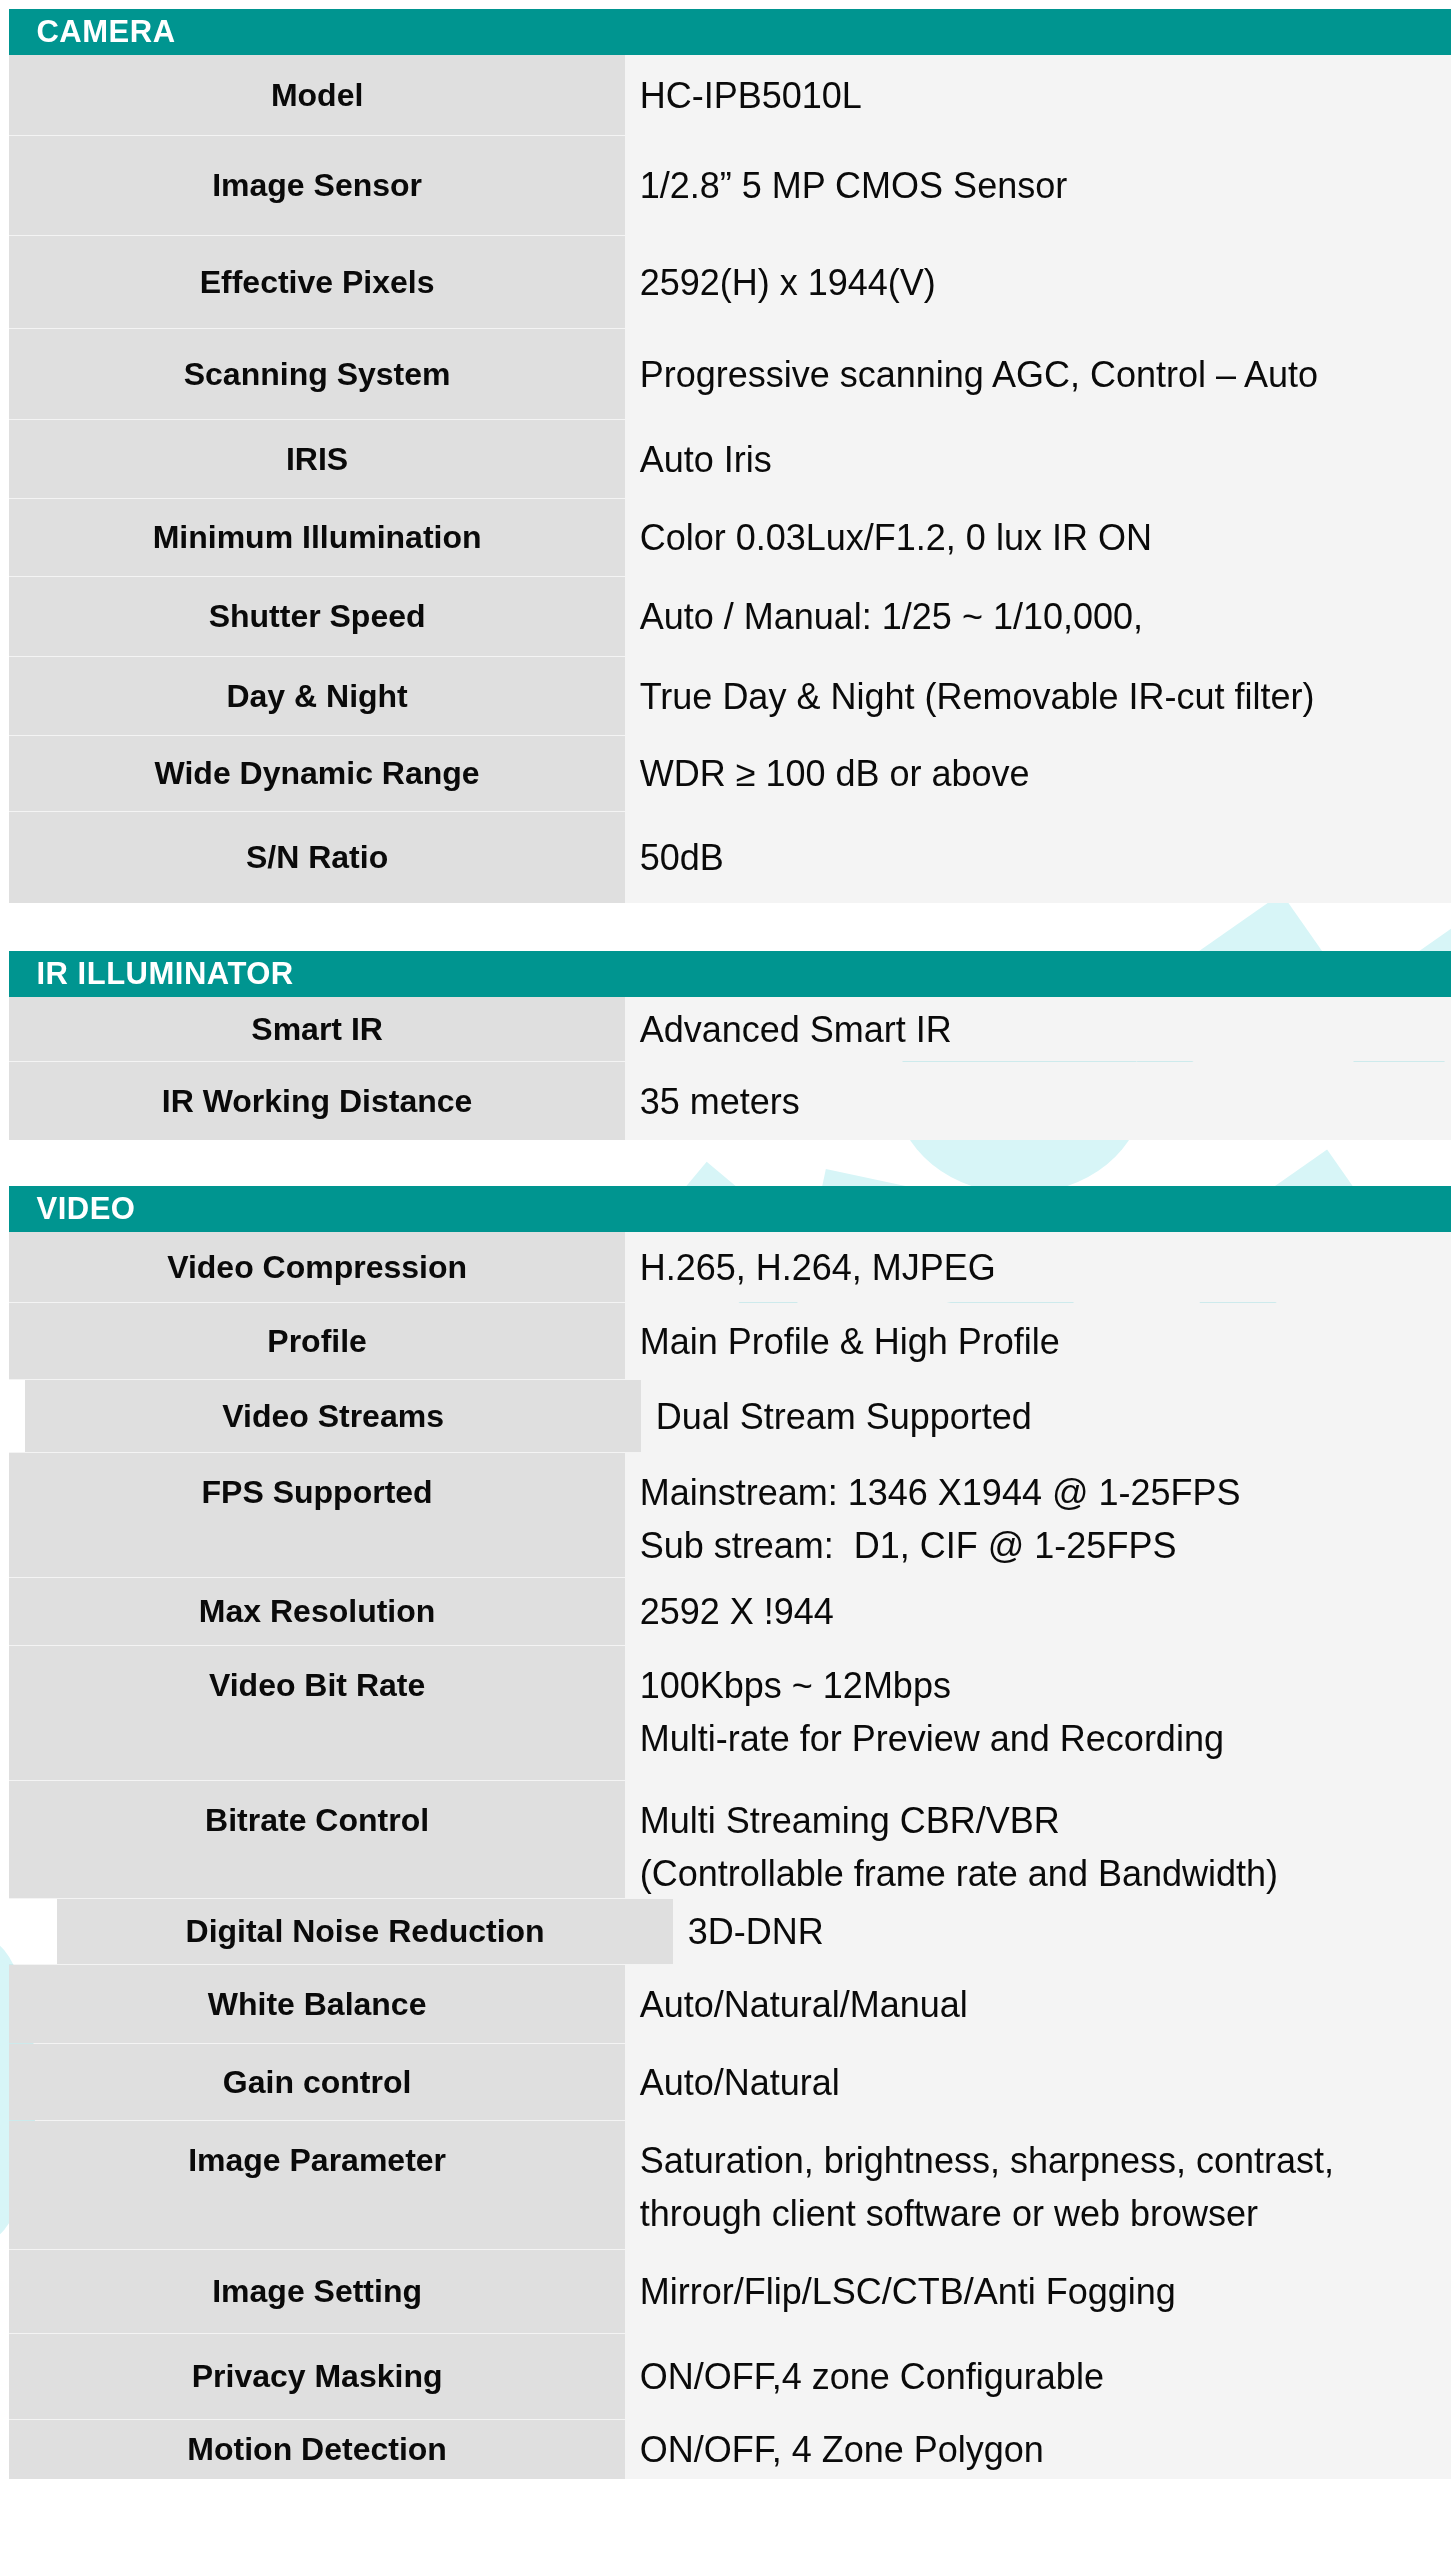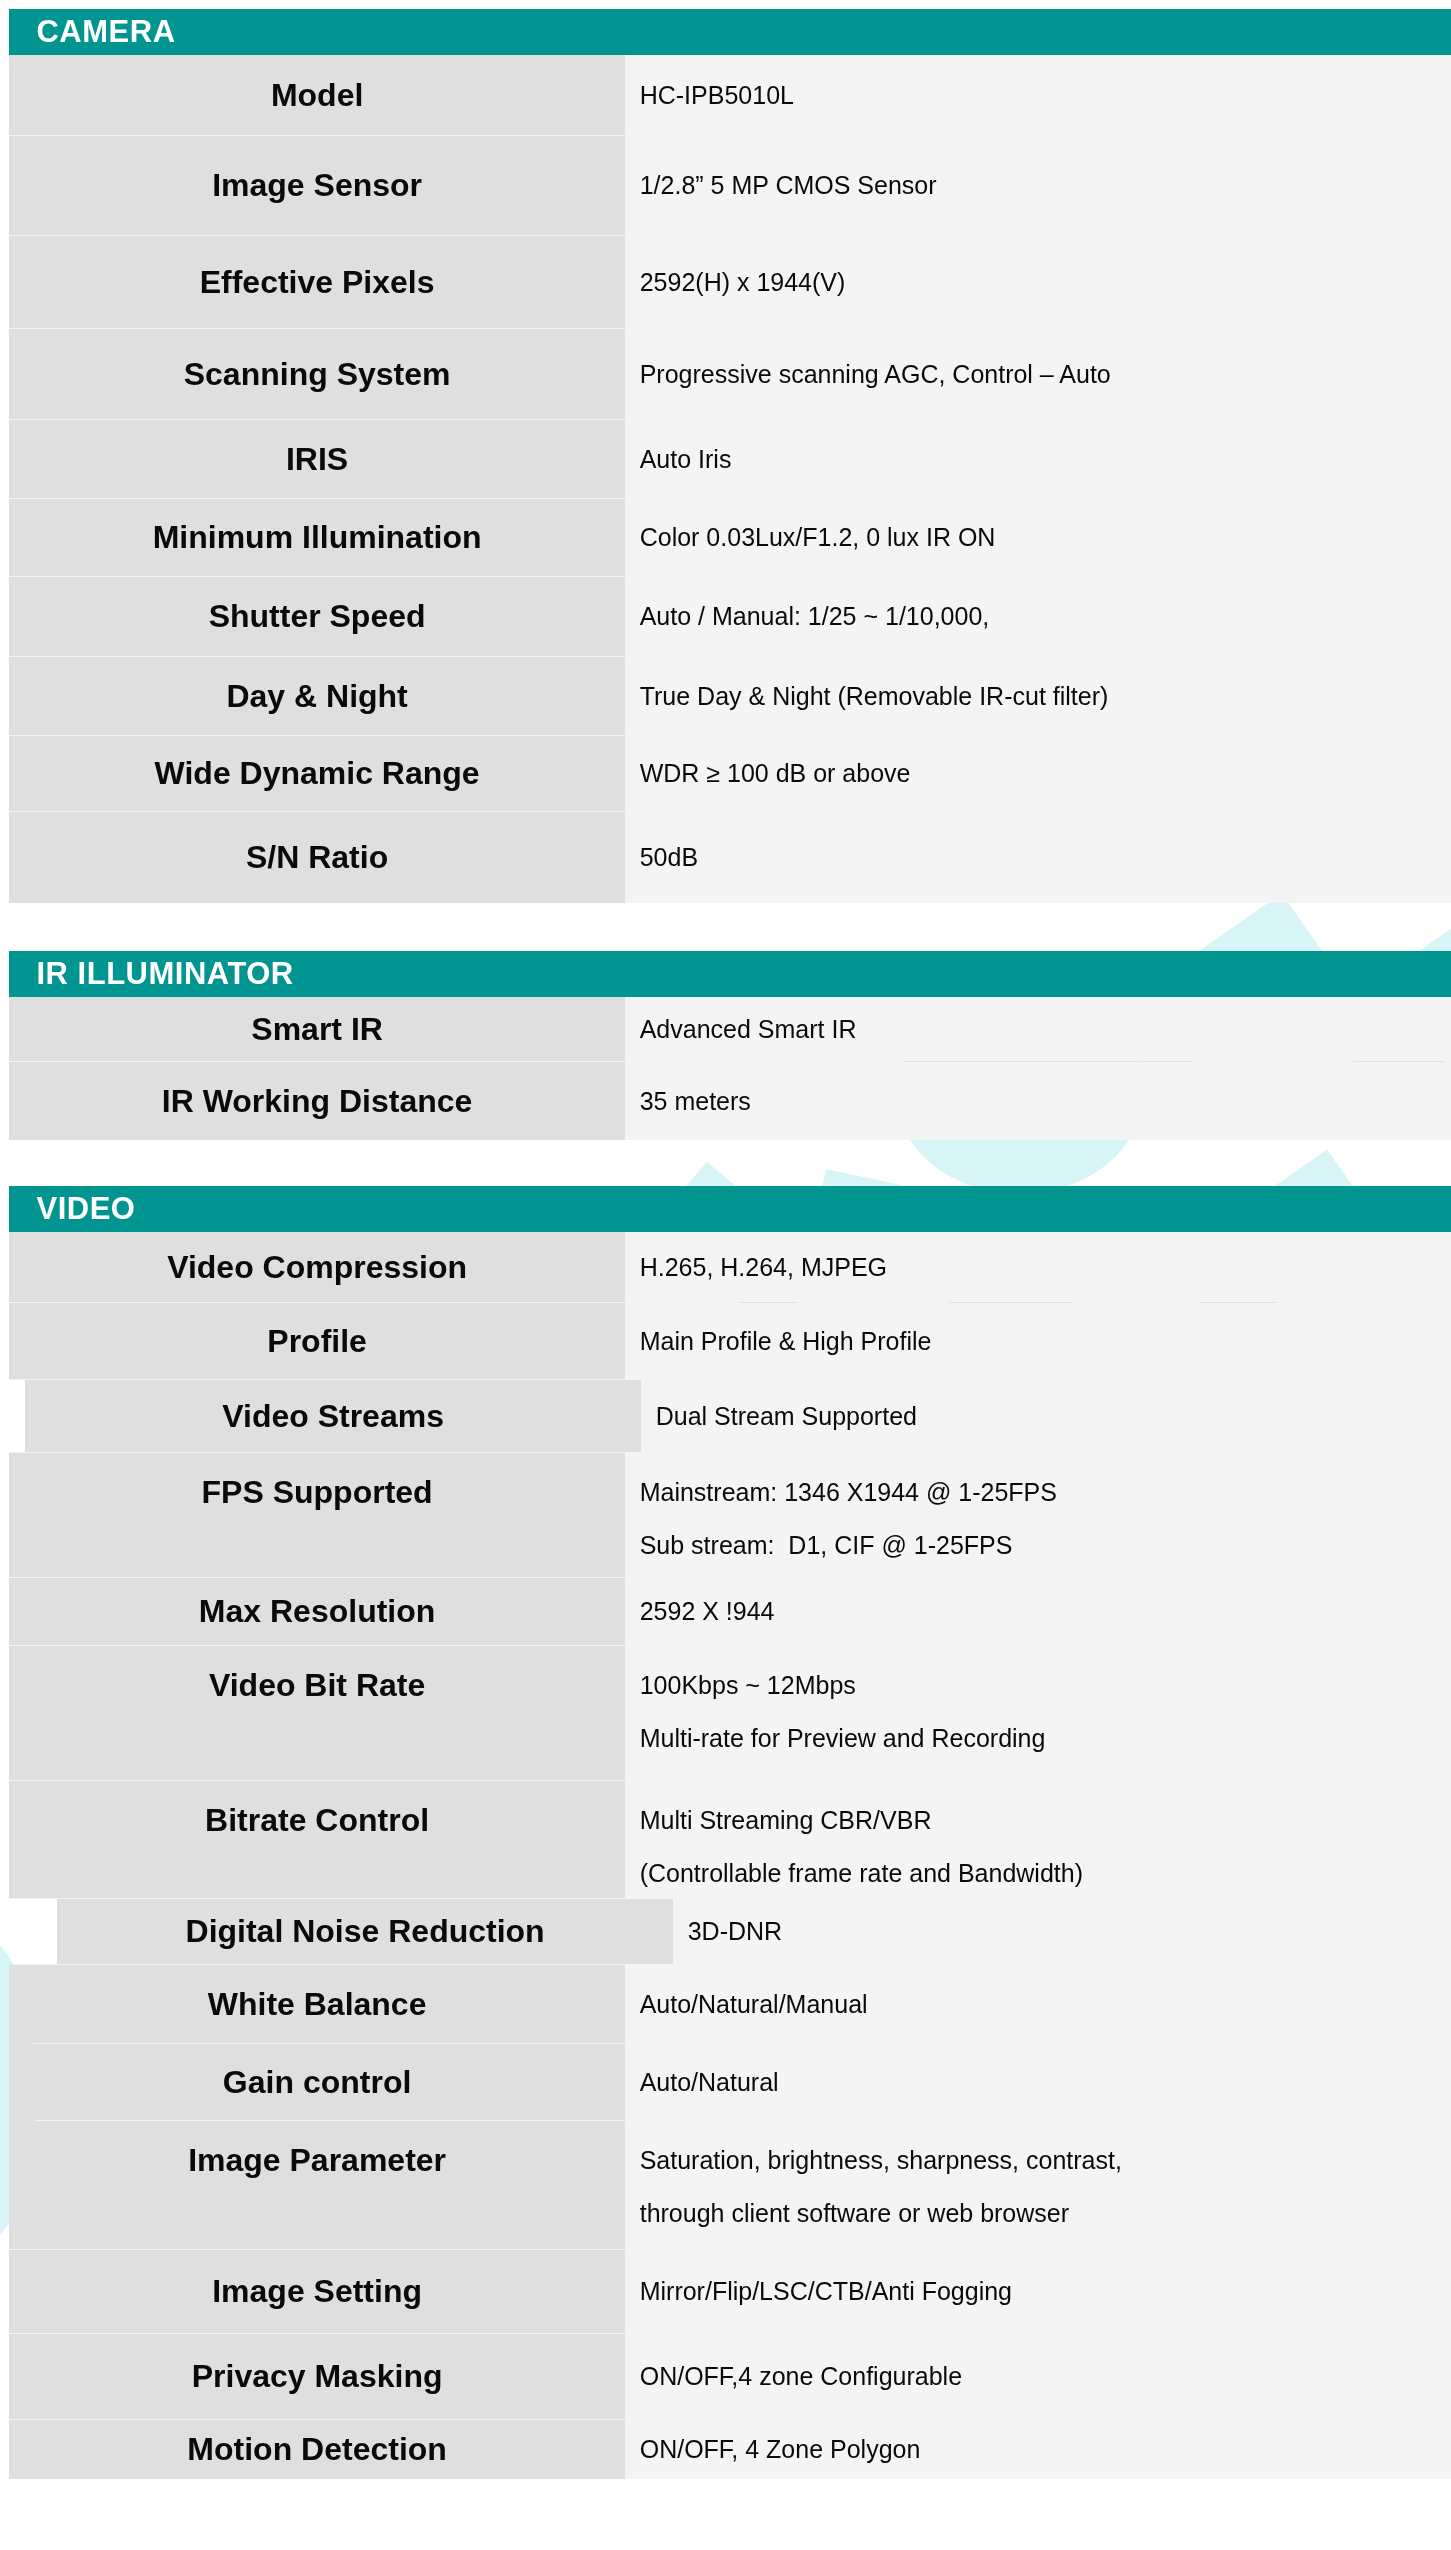--- a/index.html
+++ b/index.html
@@ -43,21 +43,21 @@
     width:616px;flex:0 0 616px;
     background:var(--label-bg);
     display:flex;align-items:center;justify-content:center;
     text-align:center;
     font-weight:bold;font-size:32px;line-height:53px;
   }
   .cell-value{
     flex:1;
     background:var(--value-bg);
     display:flex;align-items:center;
-    font-size:25px;line-height:53px;
+    font-size:36px;line-height:53px;
     padding-left:14.6px;
   }
   .cell-value span{white-space:pre-wrap;}
   .row.multi .cell-label,
   .row.multi .cell-value{align-items:flex-start;padding-top:12.8px;}
 </style>
 </head>
 <body>
 
 <div class="page">

